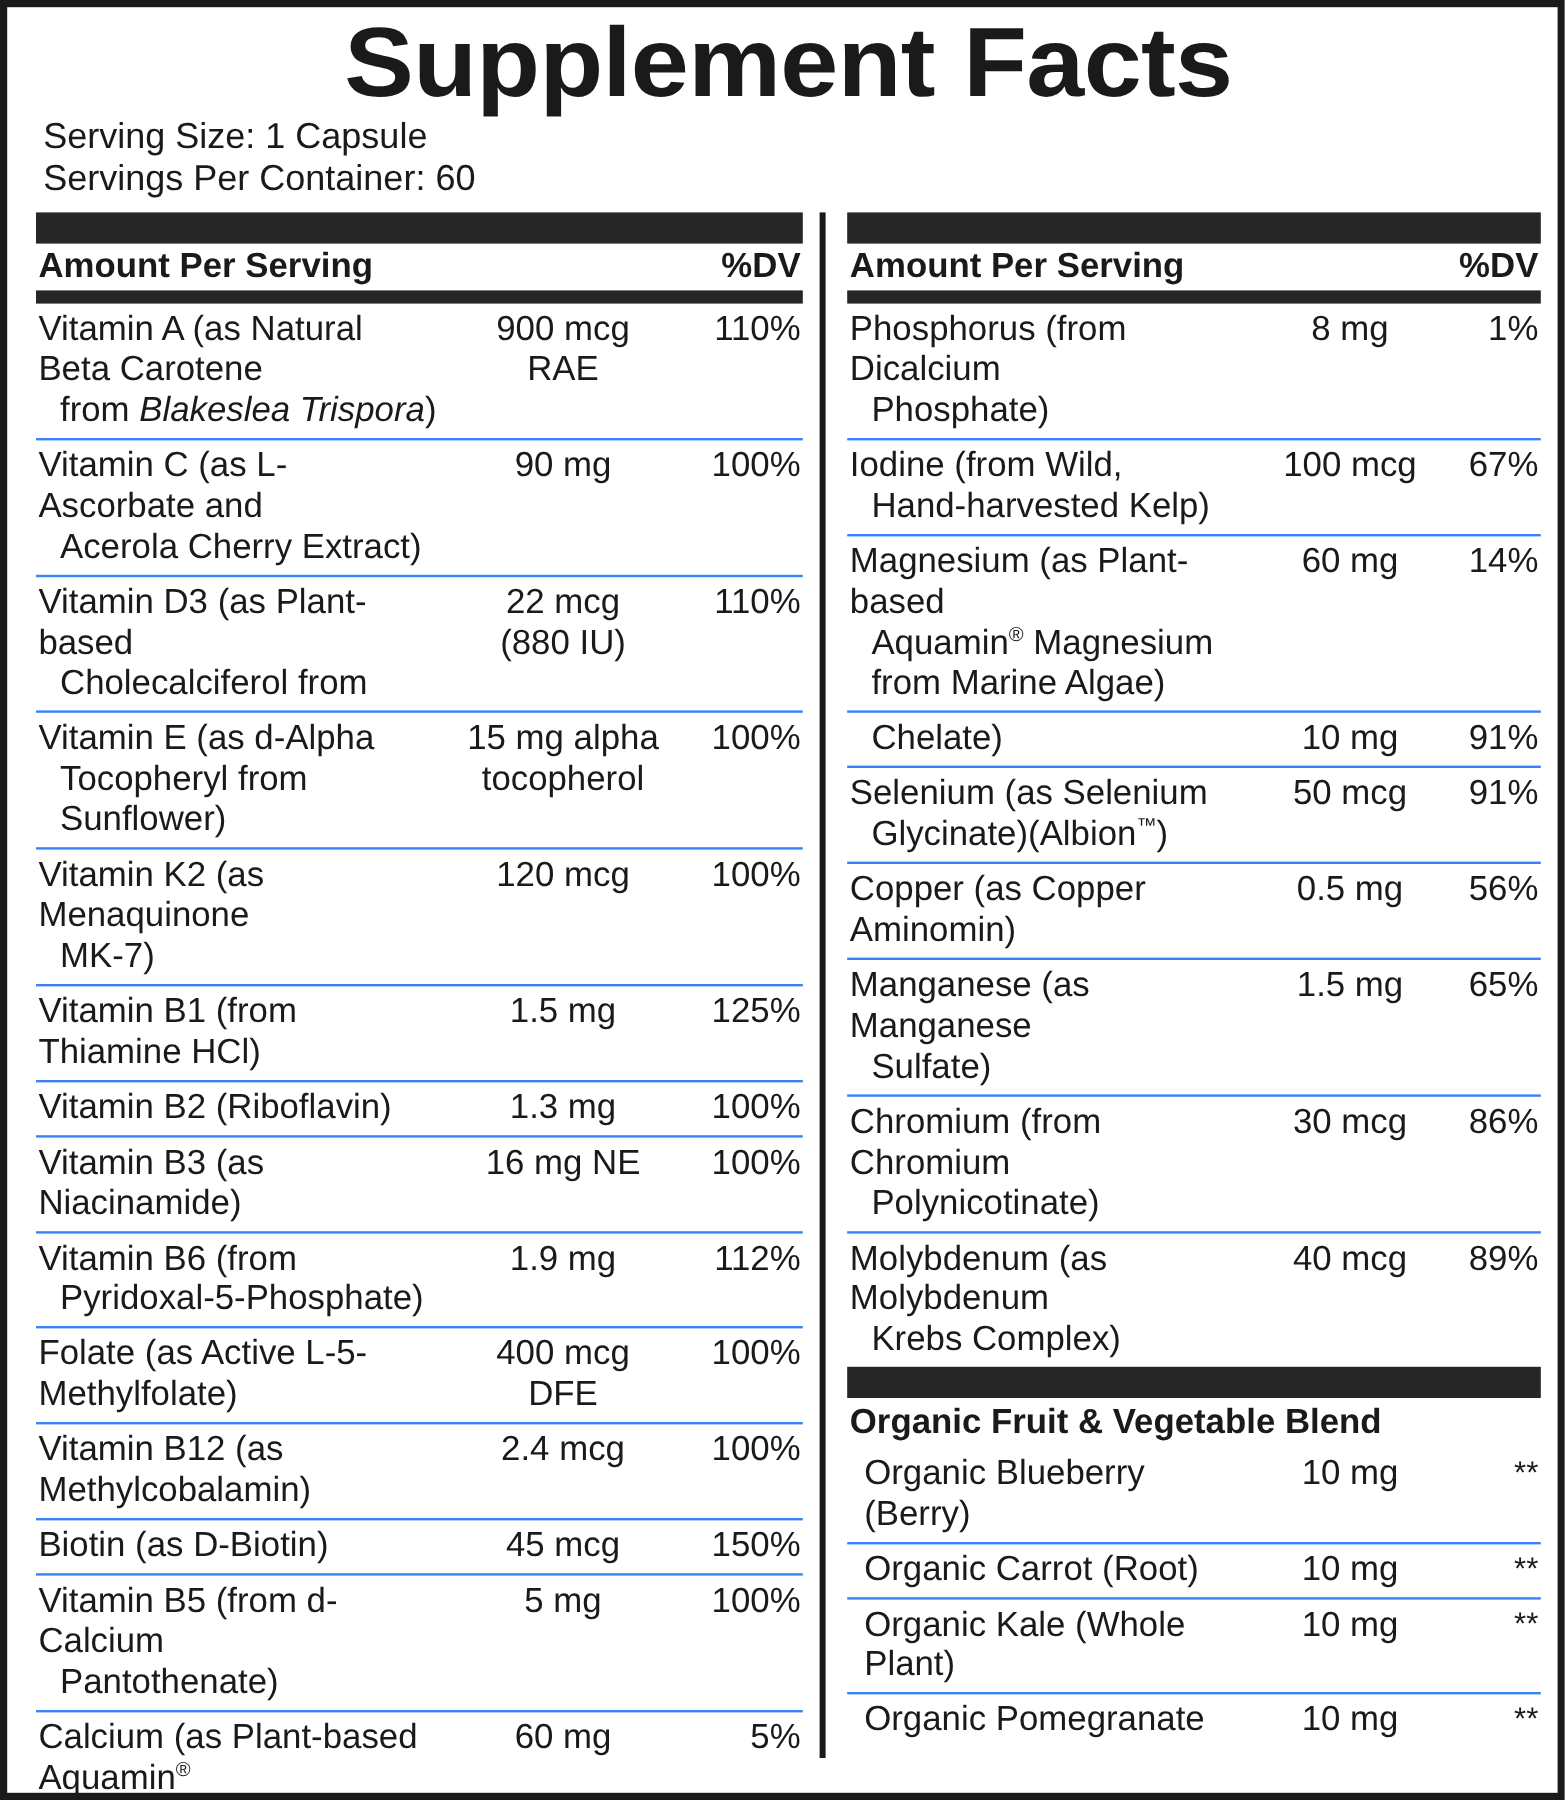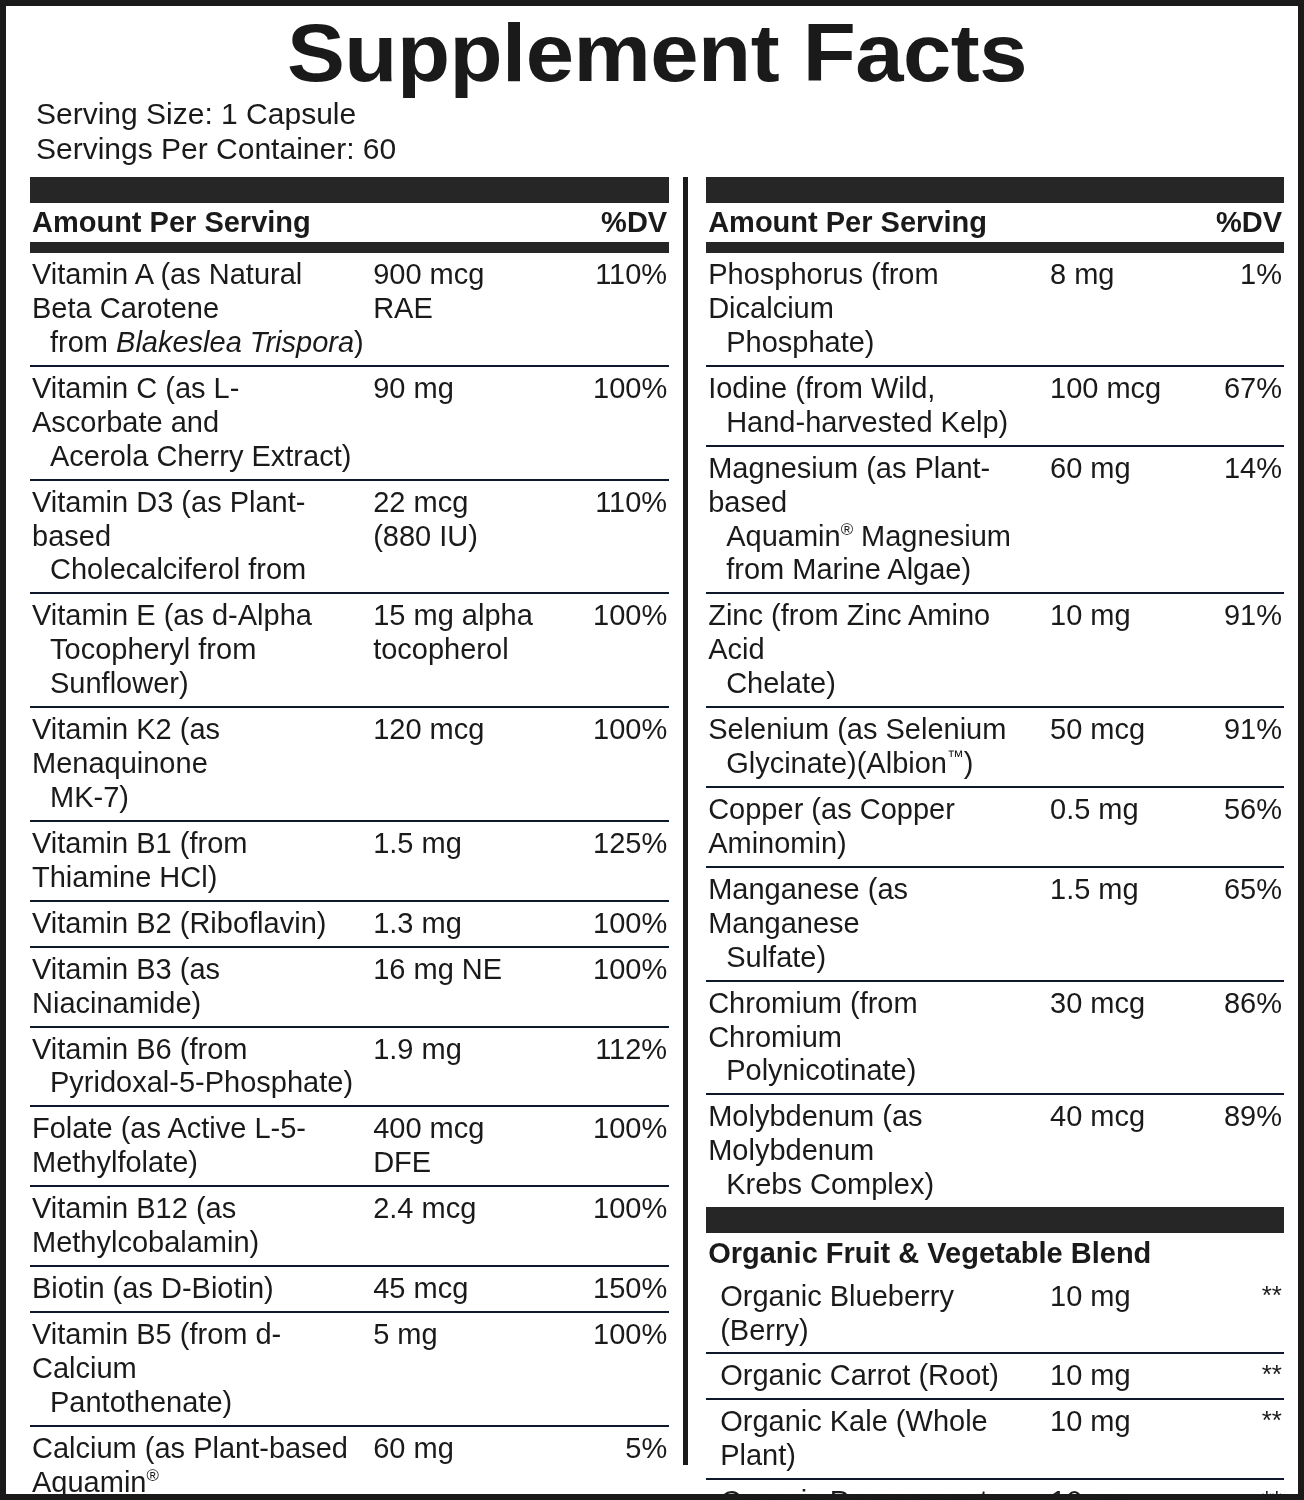--- a/index.html
+++ b/index.html
@@ -84,21 +84,21 @@
     font-size: 29px;
     padding: 5px 2px 6px 2px;
     line-height: 1.05;
   }
 
   
   .rows { }
   .row {
     display: flex;
     align-items: flex-start;
-    border-top: 2px solid #0f172a;
+    border-top: 2px solid #3b82f6;
     padding: 5px 2px 5px 2px;
     font-size: 29px;
     line-height: 1.17;
   }
   .row:first-child { border-top: none; }
 
   .name {
     flex: 1 1 auto;
     min-width: 0;
     white-space: pre-line;
@@ -107,21 +107,21 @@
   .name .sub { display: block; padding-left: 18px; }
   .name i { font-style: italic; }
   .sup {
     font-size: 0.58em;
     vertical-align: super;
     line-height: 0;
   }
 
   .amt {
     flex: 0 0 auto;
-    text-align: left;
+    text-align: center;
     white-space: pre-line;
     padding-left: 8px;
   }
   .dv {
     flex: 0 0 auto;
     text-align: right;
     padding-left: 10px;
   }
 
   
@@ -254,21 +254,21 @@
             <div class="name"><span>Iodine (from Wild,</span><span class="sub">Hand-harvested Kelp)</span></div>
             <div class="amt">100 mcg</div>
             <div class="dv">67%</div>
           </div>
           <div class="row">
             <div class="name"><span>Magnesium (as Plant-based</span><span class="sub">Aquamin<span class="sup">®</span> Magnesium</span><span class="sub">from Marine Algae)</span></div>
             <div class="amt">60 mg</div>
             <div class="dv">14%</div>
           </div>
           <div class="row">
-            <div class="name"><span>Zinc (from Zinc Amino Acid</span><span class="sub">Chelate)</span></div>
+            <div class="name"><span class="sub">Chelate)</span></div>
             <div class="amt">10 mg</div>
             <div class="dv">91%</div>
           </div>
           <div class="row">
             <div class="name"><span>Selenium (as Selenium</span><span class="sub">Glycinate)(Albion<span class="sup">™</span>)</span></div>
             <div class="amt">50 mcg</div>
             <div class="dv">91%</div>
           </div>
           <div class="row">
             <div class="name"><span>Copper (as Copper Aminomin)</span></div>

